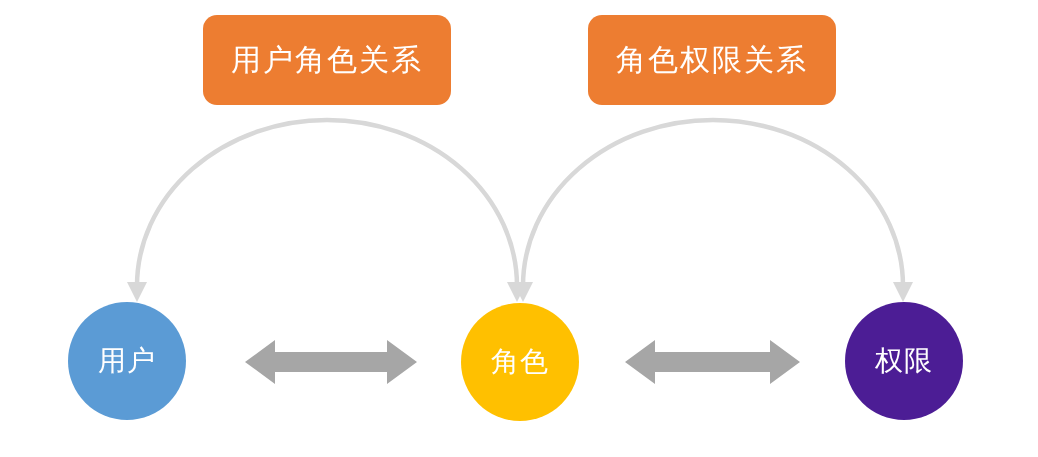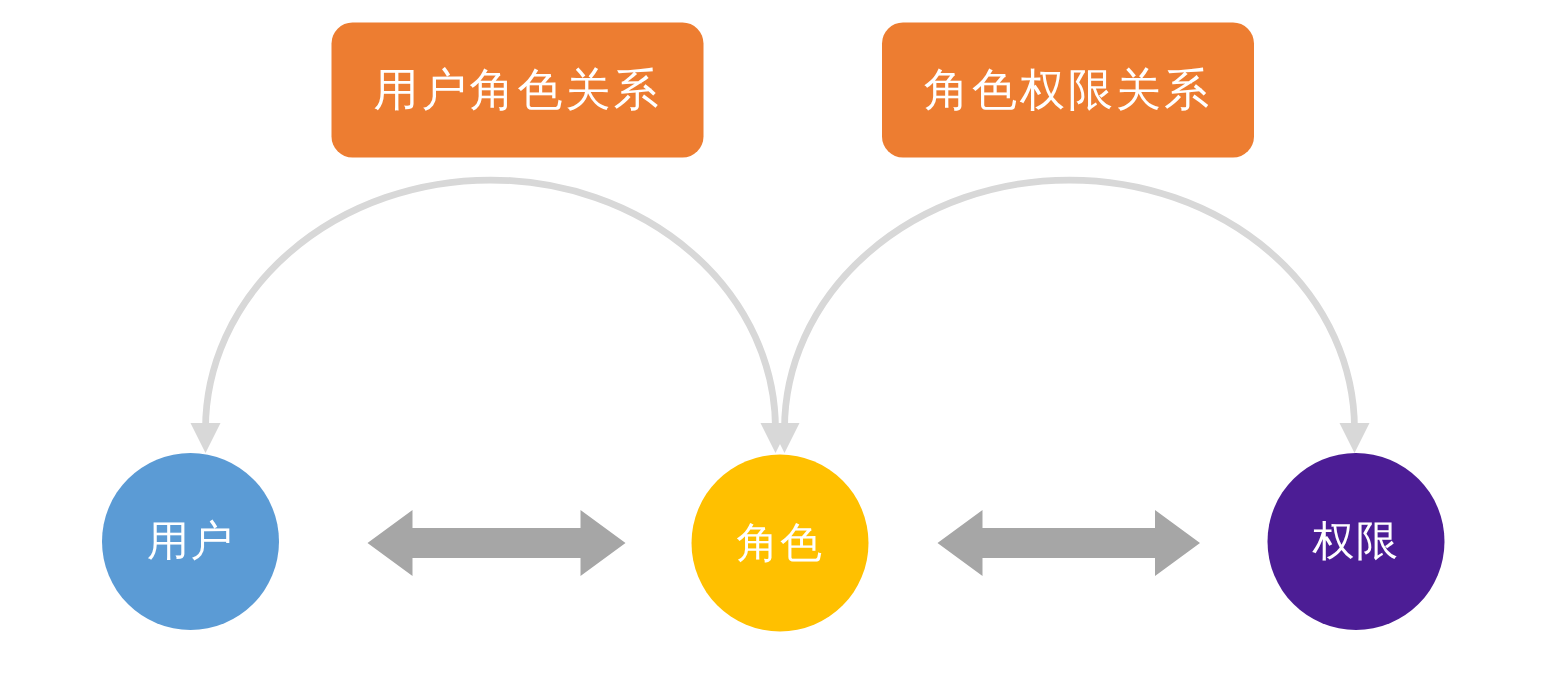--- a/index.html
+++ b/index.html
@@ -32,21 +32,21 @@
     display: flex;
     align-items: center;
     justify-content: center;
   }
   .relation-box span {
     color: #FFFFFF;
     font-size: 30px;
     letter-spacing: 2px;
     white-space: nowrap;
   }
-  .box-user-role { left: 221px; }
+  .box-user-role { left: 203px; }
   .box-role-permission { left: 588px; }
   .node {
     position: absolute;
     width: 118px;
     height: 118px;
     border-radius: 50%;
     display: flex;
     align-items: center;
     justify-content: center;
   }

